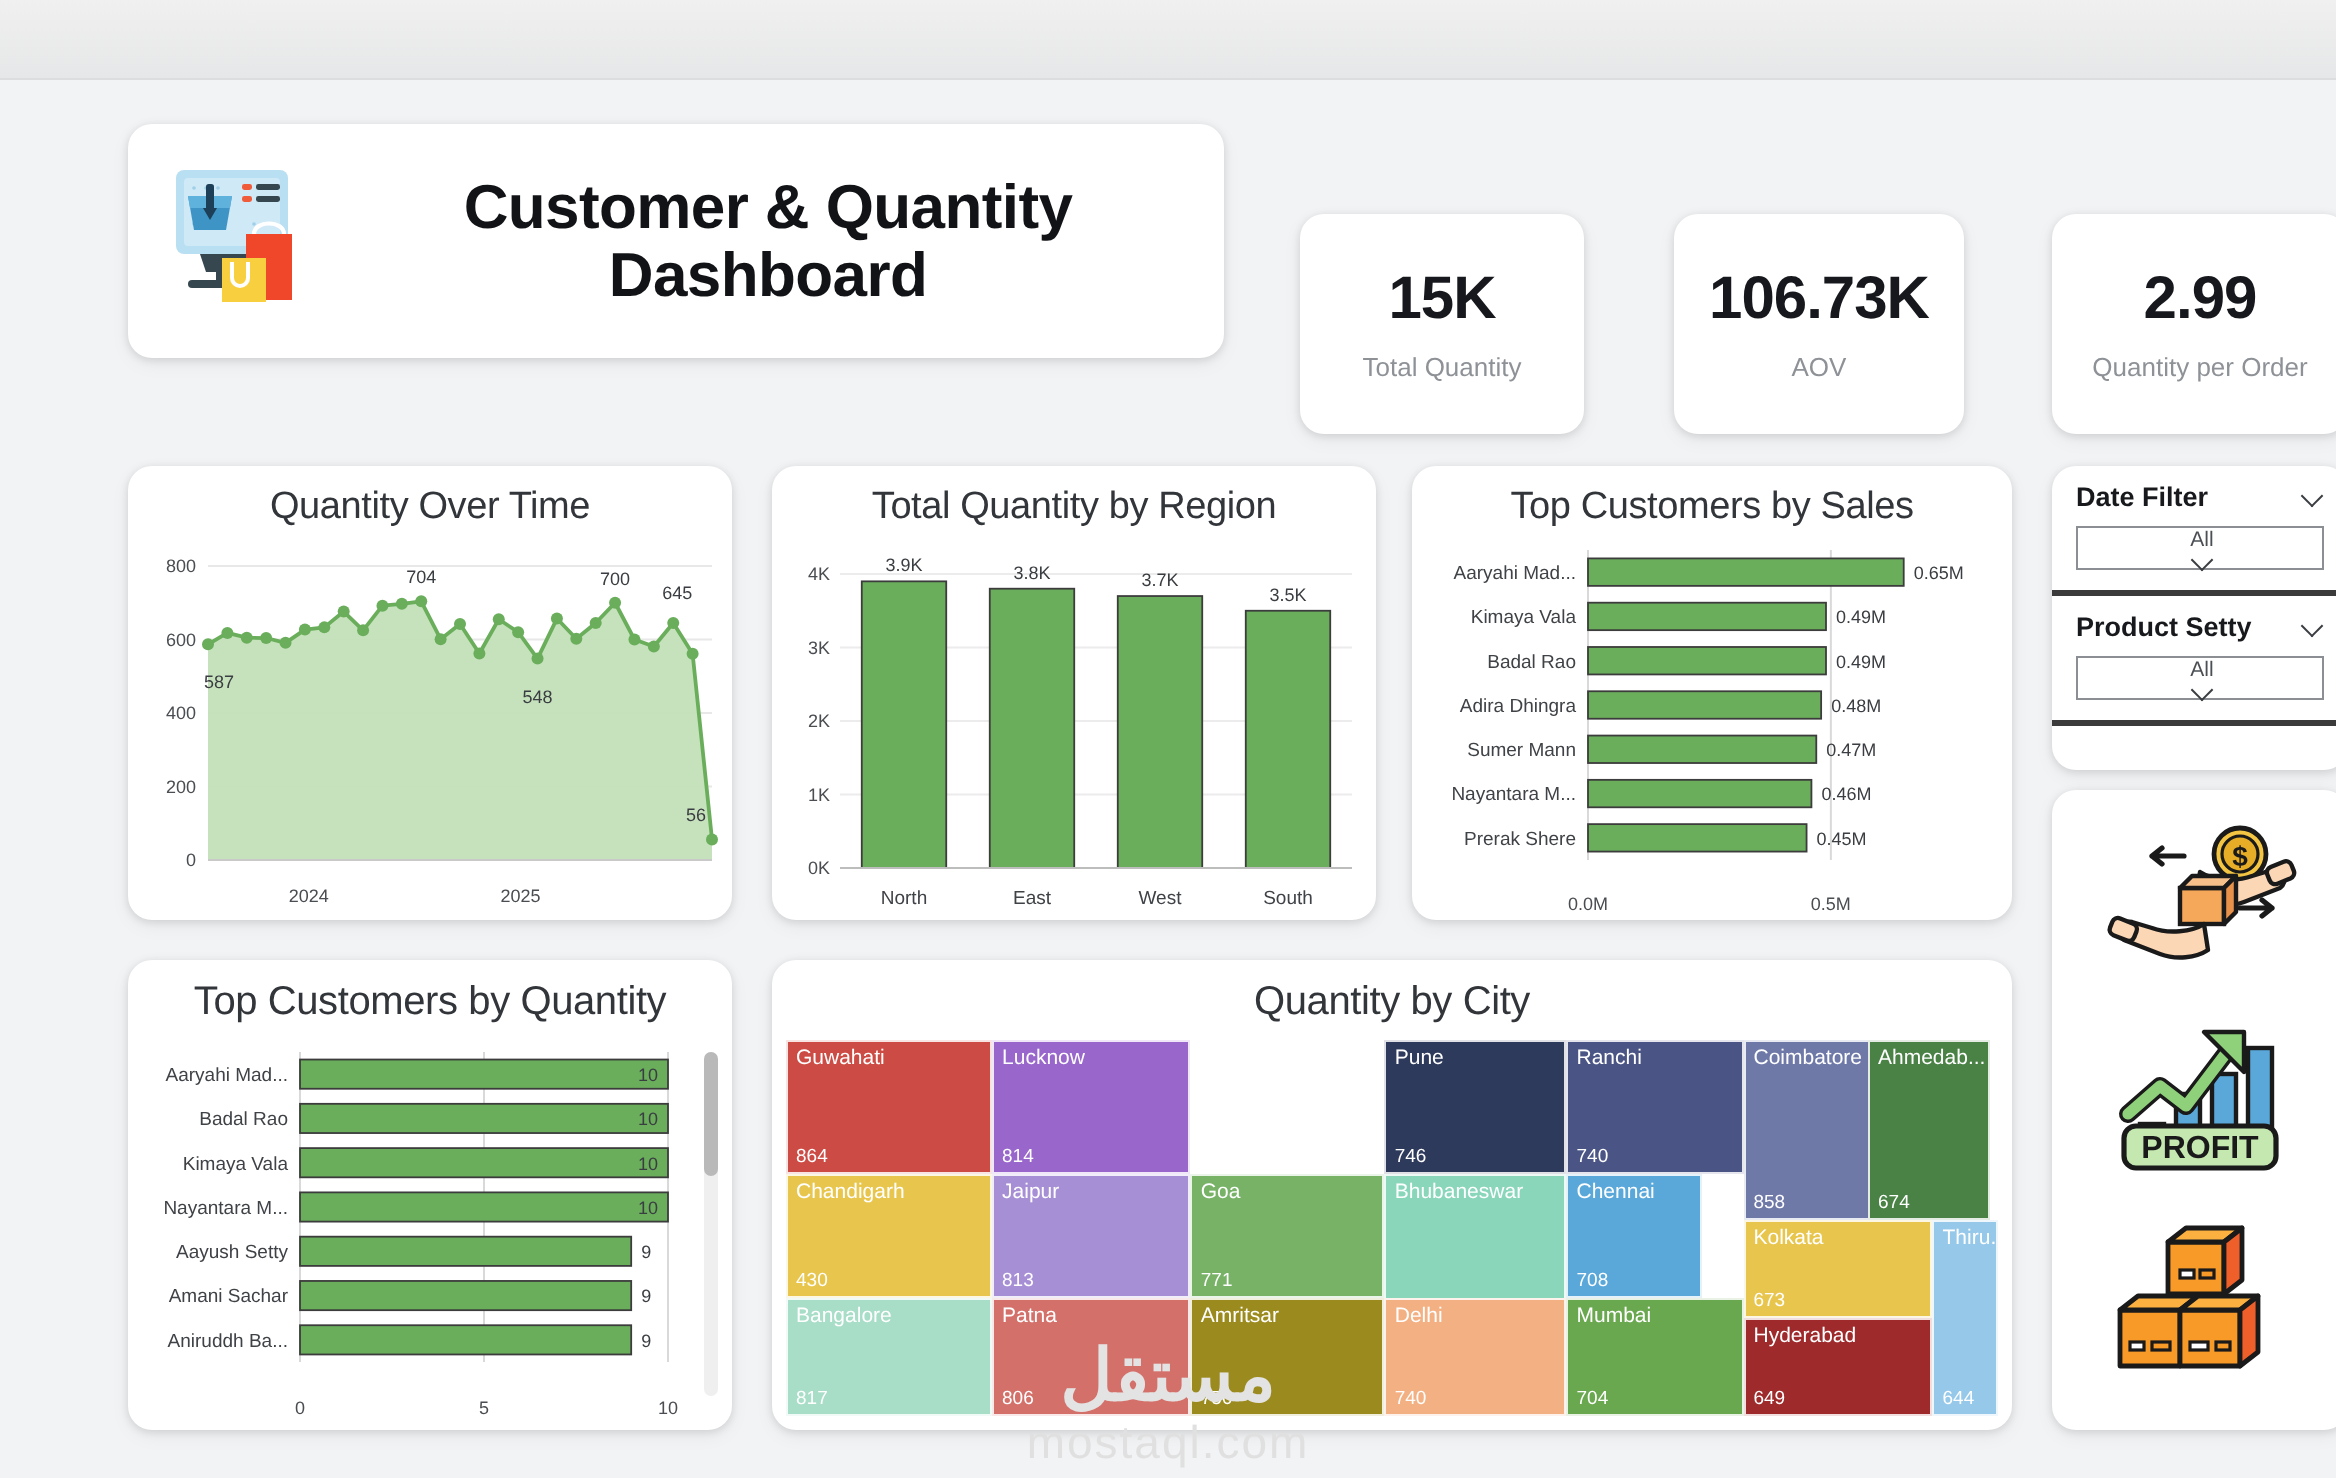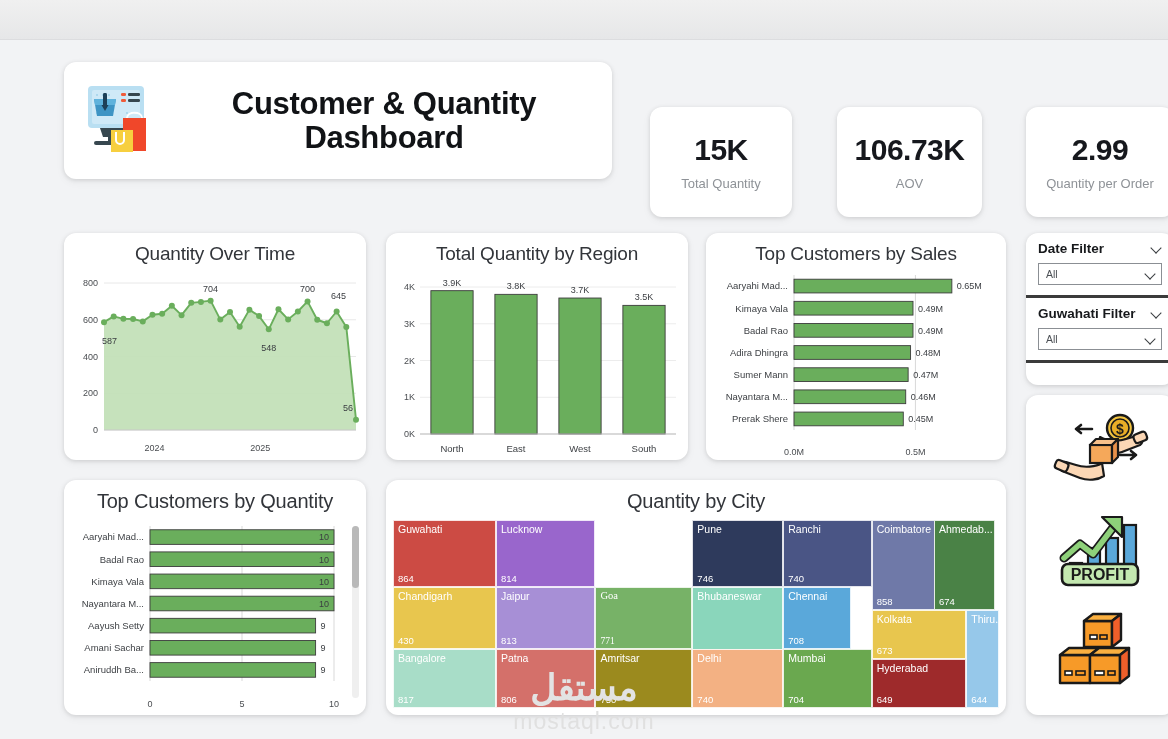--- a/index.html
+++ b/index.html
@@ -72,21 +72,21 @@
 
   
   #slicer-card { left: 988px; top: 193px; width: 148px; height: 152px; padding: 0; overflow: hidden; }
   .slicer-block { padding: 8px 12px 10px 12px; }
   .slicer-sep { height: 3px; background: #3b3b3b; margin: 0; }
   .slicer-head { display: flex; align-items: center; justify-content: space-between; }
   .slicer-title { font-size: 13.5px; font-weight: bold; color: #17191c; }
   .slicer-select {
     margin-top: 7px; height: 22px; border: 1px solid #8b8f94; background: #fff;
     display: flex; align-items: center; justify-content: space-between;
-    padding: 0 5px 0 7px; font-size: 10.5px; color: #4c5055;
+    padding: 0 5px 0 7px; font-size: 10.5px; color: #4c5055; flex-direction: column;
   }
   .chev { width: 11px; height: 7px; position: relative; }
   .chev::before {
     content: ""; position: absolute; left: 0; top: 0; width: 7px; height: 7px;
     border-right: 1.6px solid #3a3d41; border-bottom: 1.6px solid #3a3d41;
     transform: rotate(45deg); transform-origin: center;
     left: 1px; top: -1px;
   }
 
   
@@ -309,21 +309,21 @@
           <span class="chev"></span>
         </div>
         <div class="slicer-select">
           <span>All</span>
           <span class="chev"></span>
         </div>
       </div>
       <div class="slicer-sep"></div>
       <div class="slicer-block">
         <div class="slicer-head">
-          <span class="slicer-title">Guwahati Filter</span>
+          <span class="slicer-title">Product Setty</span>
           <span class="chev"></span>
         </div>
         <div class="slicer-select">
           <span>All</span>
           <span class="chev"></span>
         </div>
       </div>
       <div class="slicer-sep"></div>
     </div>
 
@@ -440,21 +440,21 @@
             <span class="tm-val">813</span>
           </div>
           <div class="tm" style="left: 103.02px; top: 128.78px; width: 99.384px; height: 59.22px; background: rgb(212, 112, 106);">
             <span class="tm-name">Patna</span>
             <span class="tm-val">806</span>
           </div>
           <div class="tm" style="left: 202.404px; top: 0px; width: 96.96px; height: 66.74px;">
             <span class="tm-name">Surat</span>
             <span class="tm-val">790</span>
           </div>
-          <div class="tm" style="left: 202.404px; top: 66.74px; width: 96.96px; height: 62.04px; background: rgb(119, 178, 103); font-family: Liberation Serif, serif;">
+          <div class="tm" style="left: 202.404px; top: 66.74px; width: 96.96px; height: 62.04px; background: rgb(119, 178, 103);">
             <span class="tm-name">Goa</span>
             <span class="tm-val">771</span>
           </div>
           <div class="tm" style="left: 202.404px; top: 128.78px; width: 96.96px; height: 59.22px; background: rgb(155, 138, 30);">
             <span class="tm-name">Amritsar</span>
             <span class="tm-val">750</span>
           </div>
           <div class="tm" style="left: 299.364px; top: 0px; width: 90.9px; height: 66.74px; background: rgb(46, 58, 92);">
             <span class="tm-name">Pune</span>
             <span class="tm-val">746</span>

